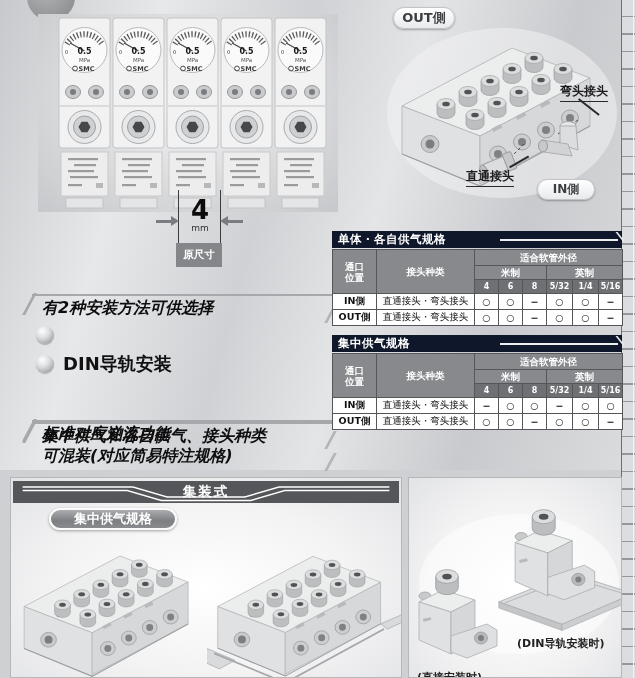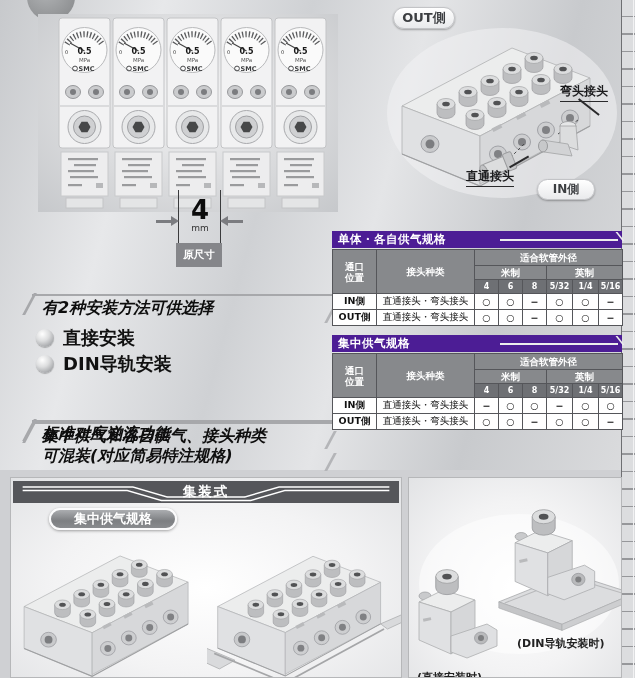--- a/index.html
+++ b/index.html
@@ -42,21 +42,21 @@
     font-size:16px;line-height:20px;padding:4px 0 2px 14px;}
   .fhead::before{content:"";position:absolute;left:4px;right:0;top:0;border-top:2.5px solid #a7a8ab;}
   .fhead::after{content:"";position:absolute;left:0;top:-1px;width:3px;height:22px;background:#a7a8ab;transform:skewX(-28deg);}
   .fh-tail{position:absolute;right:2px;bottom:-3px;width:3px;height:18px;background:#b4b5b8;transform:skewX(-28deg);}
   .brow{left:36px;position:absolute;display:flex;align-items:center;gap:9px;font-weight:bold;font-size:18px;color:#111;}
   .sphere{width:18px;height:18px;border-radius:50%;
     background:radial-gradient(circle at 35% 28%,#ffffff,#dcddde 40%,#a3a5a8 78%,#8d8f92 100%);
     box-shadow:0 1px 1px rgba(0,0,0,.25);}
   
   .spec-wrap{left:332px;width:290px;}
-  .tbar{position:relative;height:17px;background:#4c1d95;color:#fff;font-size:11.5px;font-weight:bold;
+  .tbar{position:relative;height:17px;background:#0f172a;color:#fff;font-size:11.5px;font-weight:bold;
     line-height:17px;padding-left:6px;letter-spacing:.5px;box-sizing:border-box;}
   .tbar .dec{position:absolute;right:4px;top:8px;width:118px;border-top:2px solid #eceded;}
   .tbar .dec::before{content:"";position:absolute;right:-3px;top:-9px;width:2px;height:9px;background:#eceded;transform:skewX(38deg);}
   table.spec{border-collapse:collapse;table-layout:fixed;width:290px;margin-top:1px;
     background:#fff;}
   table.spec td{border:1px solid #55565a;text-align:center;vertical-align:middle;padding:0;overflow:hidden;white-space:nowrap;}
   td.hgray{background:#87898c;color:#fff;font-size:9.5px;font-weight:bold;line-height:11px;}
   td.hsize{background:#6e7074;color:#fff;font-size:8px;font-weight:bold;height:13px;}
   tr.hr1 td{height:15px;}
   tr.hr2 td{height:13px;}
@@ -217,21 +217,20 @@
 <div class="abs fitlbl" style="left:560px;top:83px;">弯头接头</div>
 <div class="abs leader" style="left:576px;top:106px;width:26px;transform:rotate(38deg);"></div>
 <div class="abs fitlbl" style="left:466px;top:168px;">直通接头</div>
 <div class="abs leader" style="left:508px;top:161px;width:22px;transform:rotate(-30deg);"></div>
 
 <div class="fhead" style="top:294px;">
   <span>有2种安装方法可供选择</span><i class="fh-tail"></i>
 </div>
 <div class="brow" style="top:326px;">
   <span class="sphere"></span>
-  <span>直接安装</span>
 </div>
 <div class="brow" style="top:352px;">
   <span class="sphere"></span>
   <span>DIN导轨安装</span>
 </div>
 <div class="fhead" style="top:384px;margin-top:36px;">
   <span>标准对应逆流功能</span><i class="fh-tail"></i>
 </div>
 <div class="fhead" style="top:422px;">
   <span>集中供气和各自供气、接头种类</span><br>

